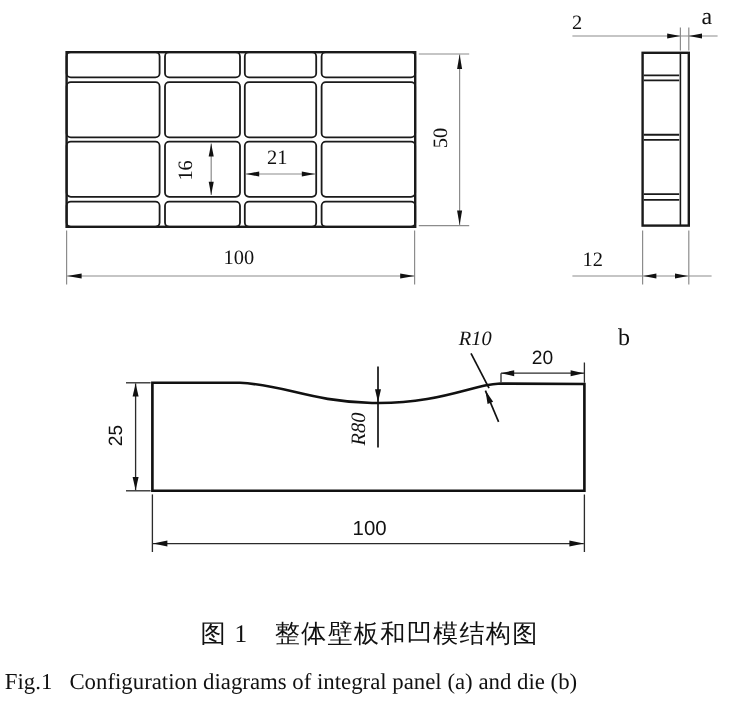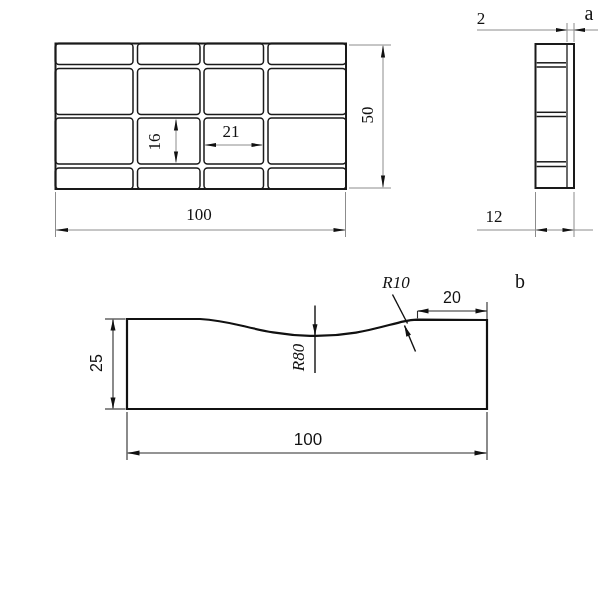--- a/index.html
+++ b/index.html
@@ -135,14 +135,16 @@
       <polygon points="113,319.5 110.5,330.5 115.5,330.5" fill="#111"></polygon>
       <polygon points="113,408.5 115.5,397.5 110.5,397.5" fill="#111"></polygon>
       <polygon points="127.5,453 139.5,455.5 139.5,450.5" fill="#111"></polygon>
       <polygon points="486.5,453 474.5,450.5 474.5,455.5" fill="#111"></polygon>
       <polygon points="417.5,311 428.5,313.5 428.5,308.5" fill="#111"></polygon>
       <polygon points="486.5,311 475.5,308.5 475.5,313.5" fill="#111"></polygon>
       <polygon points="315,335.3 317.5,324.3 312.5,324.3" fill="#111"></polygon>
       <polygon points="404.5,325.5 406.3027128911581,336.6355388837744 410.938632163992,334.76250591669486" fill="#111"></polygon>
     </svg>
 
+<div class="caption-zh">图 1　整体壁板和凹模结构图</div>
+<div class="caption-en">Fig.1   Configuration diagrams of integral panel (a) and die (b)</div>
 
 </div>
 
 </body></html>

